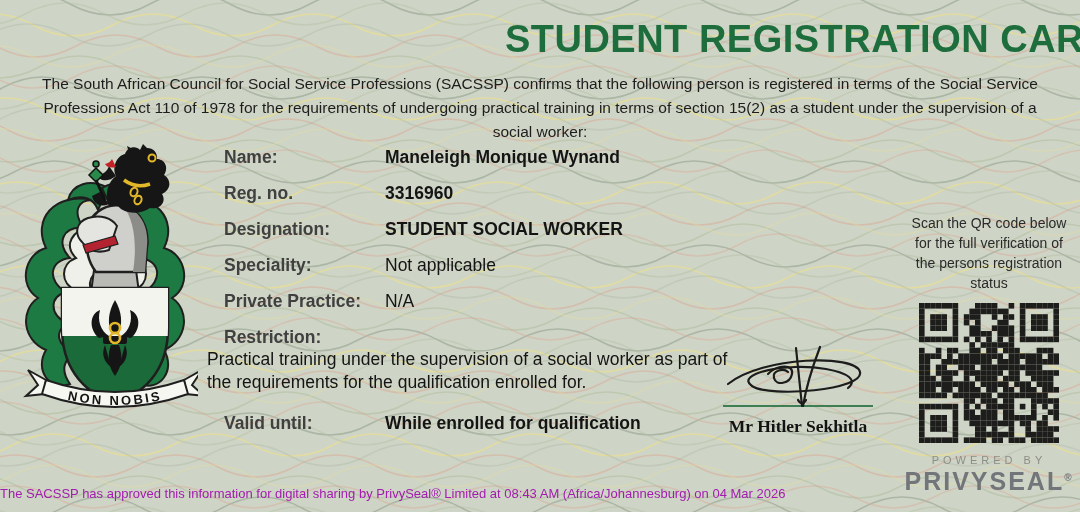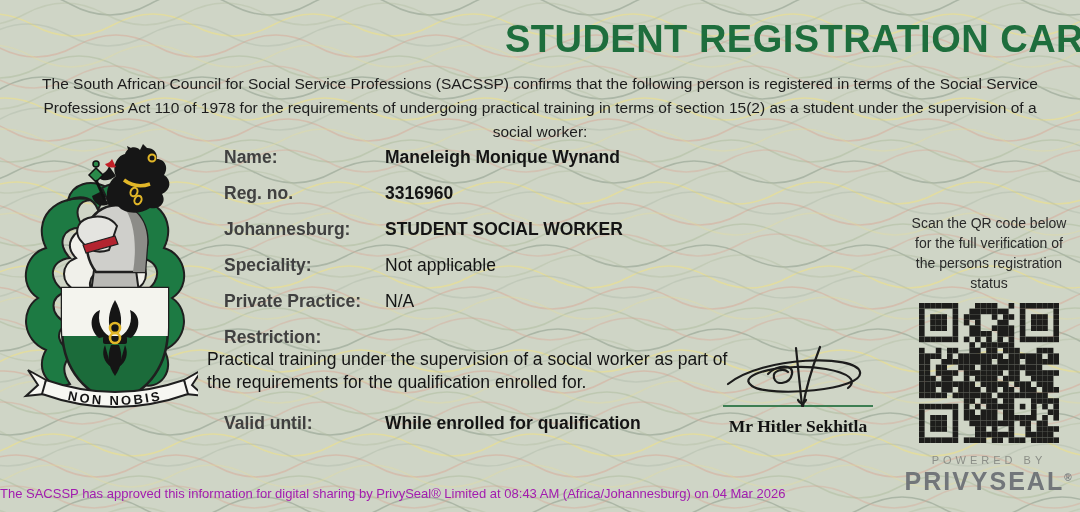--- a/index.html
+++ b/index.html
@@ -168,21 +168,21 @@
   </svg>
 
   <div class="fields">
     <div class="frow">
       <span class="flabel">Name:</span><span class="fvalue b">Maneleigh Monique Wynand</span>
     </div>
     <div class="frow">
       <span class="flabel">Reg. no.</span><span class="fvalue b">3316960</span>
     </div>
     <div class="frow">
-      <span class="flabel">Johannesburg:</span><span class="fvalue b">STUDENT SOCIAL WORKER</span>
+      <span class="flabel">Designation:</span><span class="fvalue b">STUDENT SOCIAL WORKER</span>
     </div>
     <div class="frow">
       <span class="flabel">Speciality:</span><span class="fvalue">Not applicable</span>
     </div>
     <div class="frow">
       <span class="flabel">Private Practice:</span><span class="fvalue">N/A</span>
     </div>
     <div class="frow">
       <span class="flabel">Restriction:</span><span class="fvalue wide">Practical training under the supervision of a social worker as part of the requirements for the qualification enrolled for.</span>
     </div>

